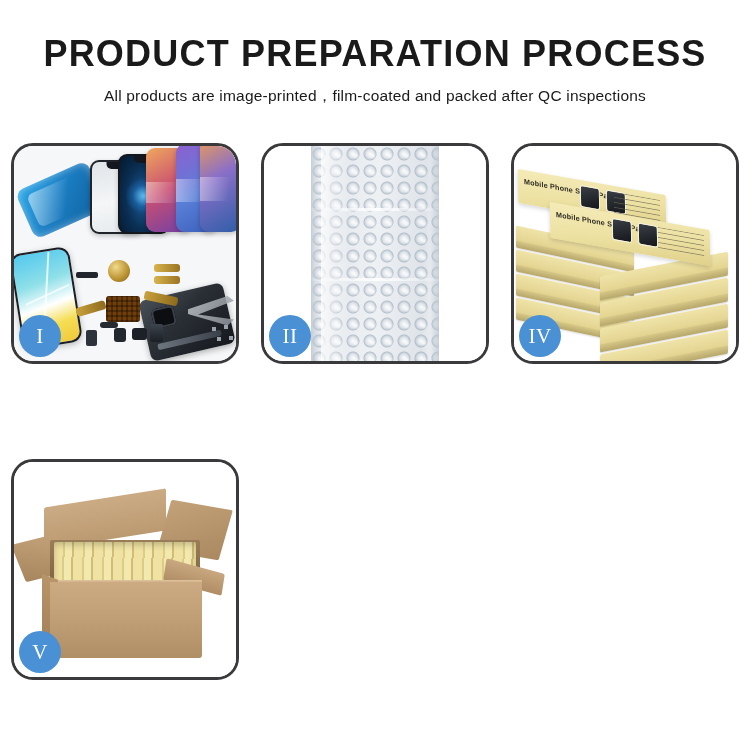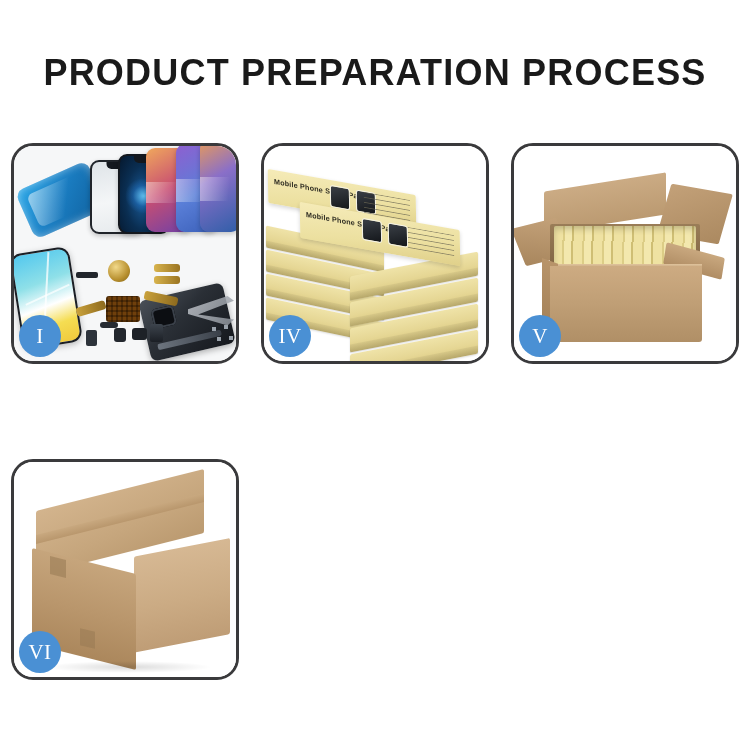--- a/index.html
+++ b/index.html
@@ -9,21 +9,21 @@
     height: 750px;
     background: #ffffff;
     font-family: "Liberation Sans", sans-serif;
     overflow: hidden;
     position: relative;
   }
 
   
   .header {
     width: 750px;
-    padding-top: 53px;
+    padding-top: 34px;
     text-align: center;
   }
   .main-title {
     font-size: 36px;
     font-weight: 600;
     color: #1a1a1a;
     letter-spacing: 1.2px;
     line-height: 1.1;
     white-space: nowrap;
   }
@@ -465,20 +465,21 @@
   .c6-shadow{
     position:absolute; left:30px; bottom:4px; width:168px; height:12px;
     background:radial-gradient(ellipse at 50% 50%, rgba(0,0,0,.14), rgba(0,0,0,0) 70%);
   }
 </style>
 </head>
 <body>
 
 <div class="header">
   <div class="main-title">PRODUCT PREPARATION PROCESS</div>
+  <div class="sub-title">All products are image-printed，film-coated and packed after QC inspections</div>
 </div>
 
 <div class="grid">
 
   <div class="panel">
     <div class="panel-stage">
       <div class="p1-bg"></div>
 
       <div class="blue-film"></div>
 
@@ -517,20 +518,35 @@
       <div class="part part-spk"></div>
       <div class="part part-sim"></div>
       <div class="part part-btn"></div>
       <div class="part part-batt"></div>
       <div class="part screws"></div>
       <div class="tweezer"></div>
     </div>
     <div class="badge">I</div>
   </div>
 
+  <div class="panel">
+    <div class="panel-stage">
+      <div class="bw-bg"></div>
+      <div class="bw-sheet">
+        <div class="bw-bubbles"></div>
+        <div class="bw-bubbles2"></div>
+        <div class="bw-gloss"></div>
+        <div class="bw-edgeL"></div>
+        <div class="bw-edgeR"></div>
+        <div class="bw-seam" style="top:62px"></div>
+        <div class="bw-seam" style="top:132px"></div>
+      </div>
+    </div>
+    <div class="badge">II</div>
+  </div>
 
 
   <div class="panel">
     <div class="panel-stage">
       <div class="b4-bg"></div>
       <div class="stack">
         <div class="sbox sb-l1">
             <div class="sbox-edge"></div>
           </div>
         <div class="sbox sb-l2">
@@ -583,27 +599,14 @@
       <div class="c5-inner"></div>
       <div class="c5-contents"></div>
       <div class="c5-frontflap"></div>
       <div class="c5-lip"></div>
       <div class="c5-bodyL"></div>
       <div class="c5-body"></div>
     </div>
     <div class="badge">V</div>
   </div>
 
-  <div class="panel">
-    <div class="panel-stage">
-      <div class="b6-bg"></div>
-      <div class="c6-top"></div>
-      <div class="c6-tape-top"></div>
-      <div class="c6-side"></div>
-      <div class="c6-front"></div>
-      <div class="c6-tab1"></div>
-      <div class="c6-tab2"></div>
-      <div class="c6-shadow"></div>
-    </div>
-    <div class="badge">VI</div>
-  </div>
 
 </div>
 
 </body></html>

